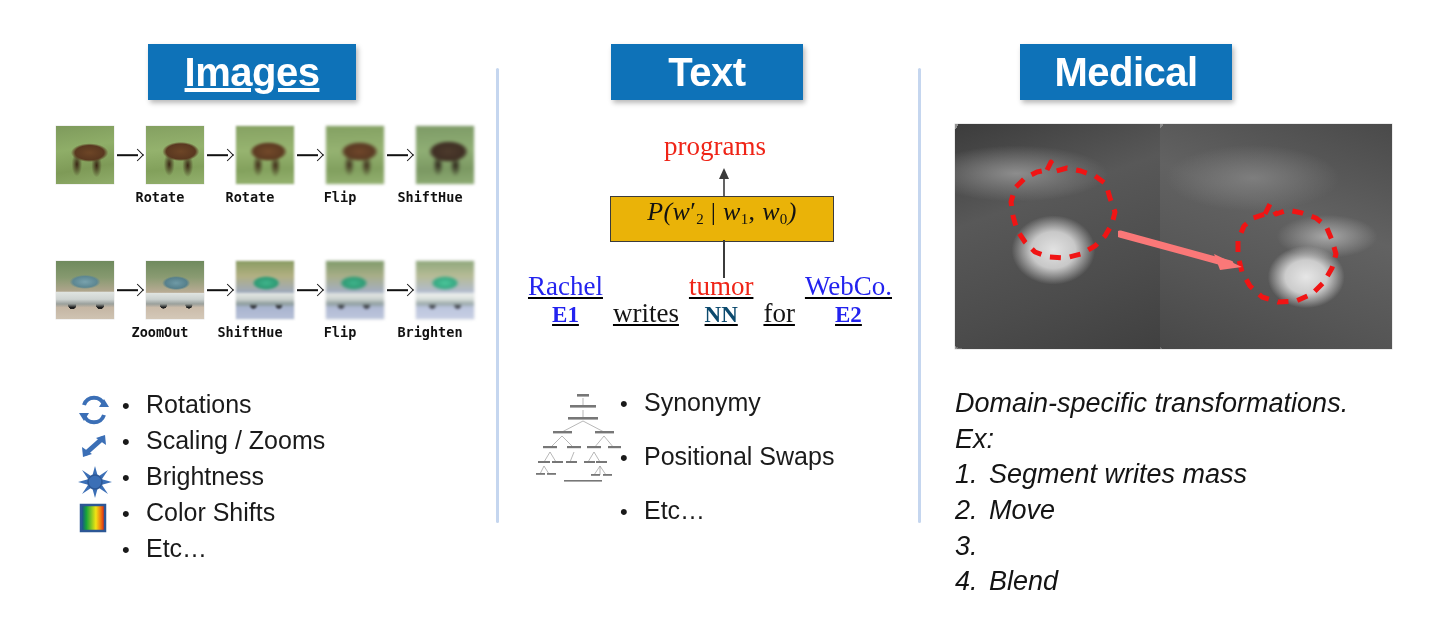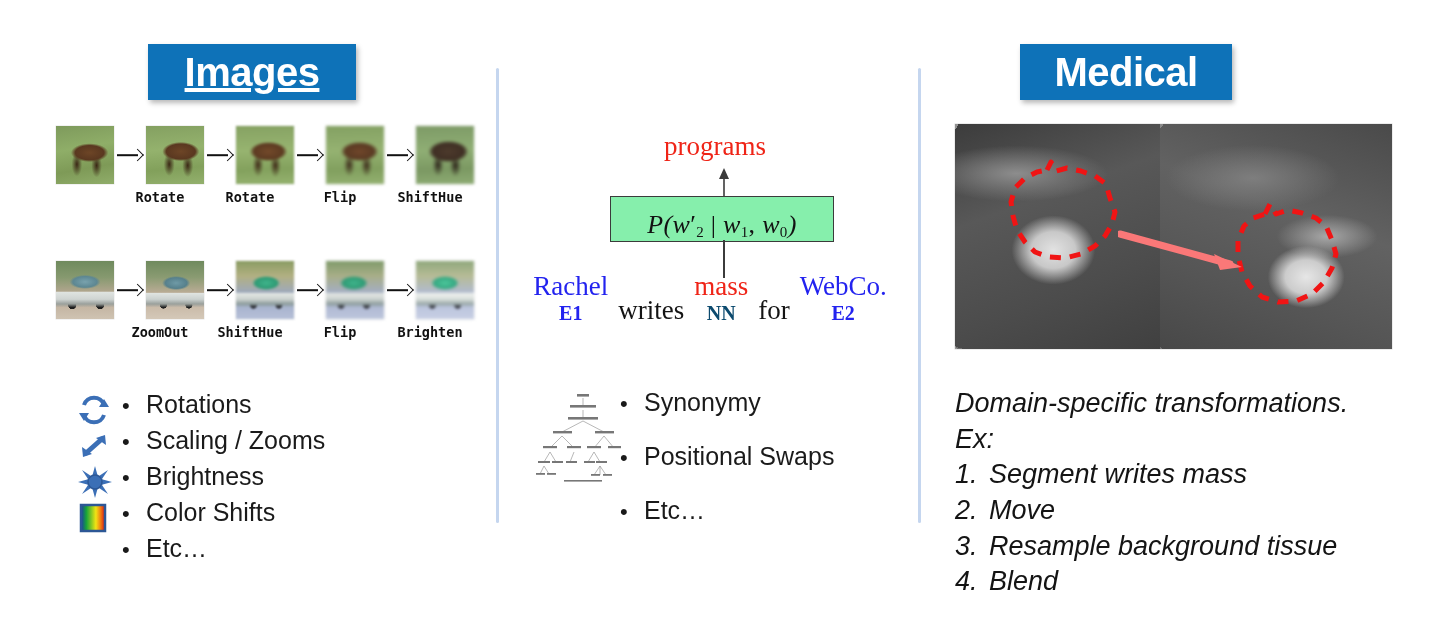--- a/index.html
+++ b/index.html
@@ -223,23 +223,23 @@
     width: 16px;
     height: 48px;
   }
   #prob-box {
     position: absolute;
     left: 610px;
     top: 196px;
     width: 222px;
     height: 44px;
     border: 1.6px solid #3b3b3b;
-    background: #86efac;
+    background: #eab308;
     display: flex;
-    align-items: flex-end;
+    align-items: flex-start;
     justify-content: center;
   }
   .formula {
     font-family: "Liberation Serif", serif;
     font-style: italic;
     font-size: 26px;
     color: #121212;
     white-space: nowrap;
     letter-spacing: 0.3px;
   }
@@ -259,27 +259,28 @@
     position: absolute;
     left: 505px;
     top: 272px;
     width: 410px;
     display: flex;
     align-items: flex-end;
     justify-content: center;
     gap: 10px;
     font-family: "Liberation Serif", serif;
     font-size: 27px;
+    text-decoration: underline;
   }
   .tok { text-align: center; line-height: 1.08; }
   .tok .w { display: block; }
   .tok .tag {
     display: block;
     font-weight: bold;
-    font-size: 20px;
+    font-size: 23px;
     margin-top: 2px;
   }
   .tok-ent { color: #2323ef; }
   .tok-plain { color: #141414; }
   .tok-red { color: #ef2417; }
 
   
   #medical-figure {
     position: absolute;
     left: 955px;
@@ -343,20 +344,21 @@
 </style>
 </head>
 <body>
 
 <div class="slide">
 
   <div class="divider" id="divider-left"></div>
   <div class="divider" id="divider-right"></div>
 
   <div class="title-chip" id="title-images">Images</div>
+  <div class="title-chip" id="title-text">Text</div>
   <div class="title-chip" id="title-medical">Medical</div>
 
   <div class="aug-row" id="aug-row-horse">
     <div class="thumb-strip">
       <div class="thumb horse-0"></div>
       <div class="arrow-sep"></div>
       <div class="thumb horse-1"></div>
       <div class="arrow-sep"></div>
       <div class="thumb horse-2"></div>
       <div class="arrow-sep"></div>
@@ -479,21 +481,21 @@
 
   <div id="sentence-row">
     <span class="tok tok-ent">
       <span class="w">Rachel</span>
       <span class="tag">E1</span>
     </span>
     <span class="tok tok-plain">
       <span class="w">writes</span>
     </span>
     <span class="tok tok-red">
-      <span class="w">mass</span>
+      <span class="w">tumor</span>
       <span class="tag" style="color:#0c4a6e">NN</span>
     </span>
     <span class="tok tok-plain">
       <span class="w">for</span>
     </span>
     <span class="tok tok-ent">
       <span class="w">WebCo.</span>
       <span class="tag">E2</span>
     </span>
   </div>
@@ -573,21 +575,20 @@
     <div class="num-item">
       <span class="num">1.</span>
       <span>Segment writes mass</span>
     </div>
     <div class="num-item">
       <span class="num">2.</span>
       <span>Move</span>
     </div>
     <div class="num-item">
       <span class="num">3.</span>
-      <span>Resample background tissue</span>
     </div>
     <div class="num-item">
       <span class="num">4.</span>
       <span>Blend</span>
     </div>
   </div>
 
 </div>
 
 </body></html>

